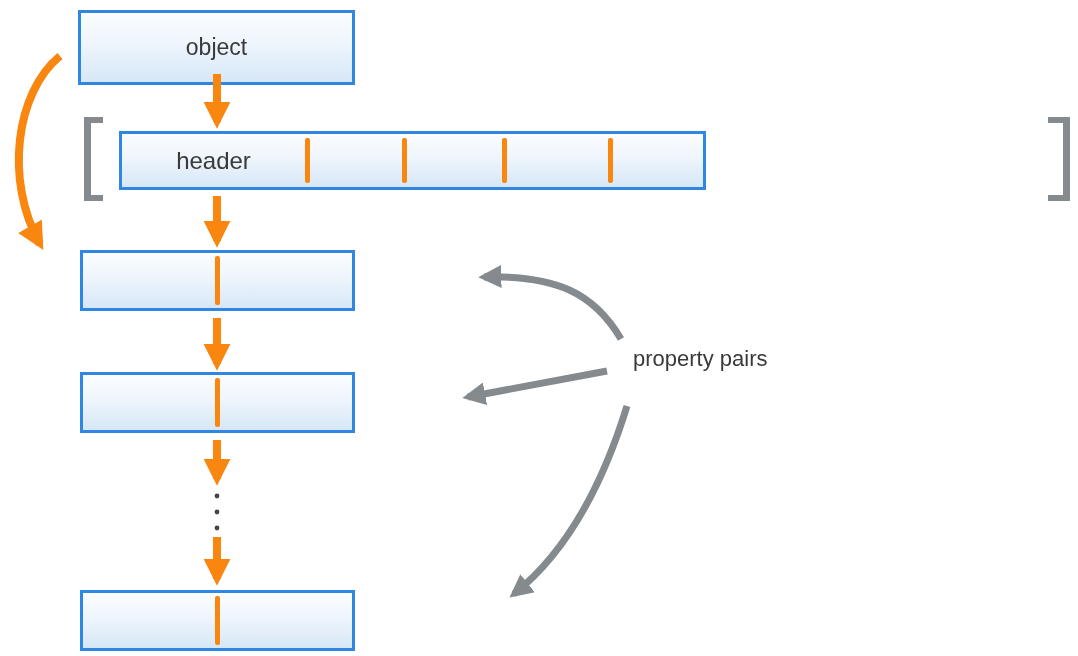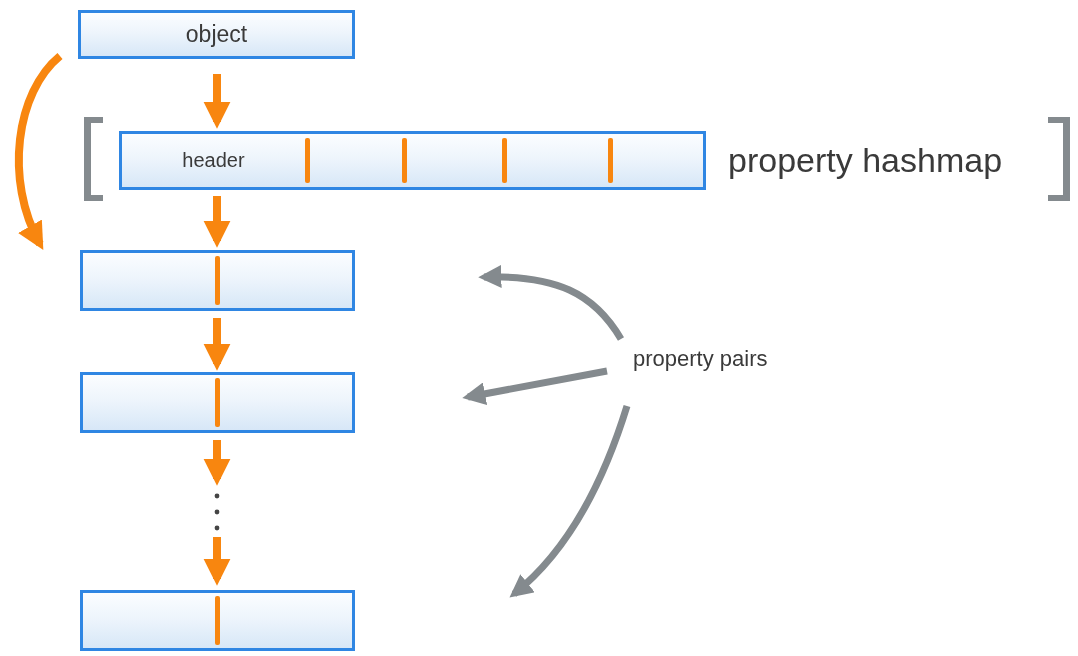--- a/index.html
+++ b/index.html
@@ -5,33 +5,33 @@
   html,body{margin:0;padding:0;background:#ffffff;}
   body{font-family:"Liberation Sans","DejaVu Sans",sans-serif;color:#3a3a3a;}
   .canvas{position:relative;width:1078px;height:656px;background:#ffffff;overflow:hidden;}
 
   .box{
     position:absolute;
     box-sizing:border-box;
     border:3px solid #2f86e3;
     background:linear-gradient(180deg,#fbfdff 0%,#eef5fc 45%,#d7e7f7 100%);
   }
-  .object-box{left:78px;top:10px;width:277px;height:49px;padding-left:20px;}
+  .object-box{left:78px;top:10px;width:277px;height:75px;padding-left:20px;}
   .header-box{left:119px;top:131px;width:587px;height:59px;}
   .pair-box{left:80px;width:275px;height:61px;}
   .pair-1{top:250px;}
   .pair-2{top:372px;}
   .pair-3{top:590px;}
 
   .box-label{
     position:absolute;left:0;top:0;width:100%;height:100%;
     display:flex;align-items:center;justify-content:center;
     font-size:23px;color:#3a3a3a;
   }
-  .header-cell-label{width:183px;font-size:20px;}
+  .header-cell-label{width:183px;font-size:24px;}
 
   .slot-divider{
     position:absolute;top:4px;bottom:4px;width:5px;border-radius:2px;
     background:#f8860f;
   }
   .sd1{left:183px;} .sd2{left:280px;} .sd3{left:380px;} .sd4{left:486px;}
   .pair-divider{
     position:absolute;top:3px;bottom:3px;left:calc(50% - 2.5px);width:5px;border-radius:2px;
     background:#f8860f;
   }
@@ -65,21 +65,20 @@
   <div class="bracket bracket-right"></div>
 
   <div class="box header-box">
     <span class="box-label header-cell-label">header</span>
     <span class="slot-divider sd1"></span>
     <span class="slot-divider sd2"></span>
     <span class="slot-divider sd3"></span>
     <span class="slot-divider sd4"></span>
   </div>
 
-  <div class="caption caption-hashmap">property hashmap</div>
 
   <div class="box pair-box pair-1">
     <span class="pair-divider"></span>
   </div>
   <div class="box pair-box pair-2">
     <span class="pair-divider"></span>
   </div>
   <div class="box pair-box pair-3">
     <span class="pair-divider"></span>
   </div>

